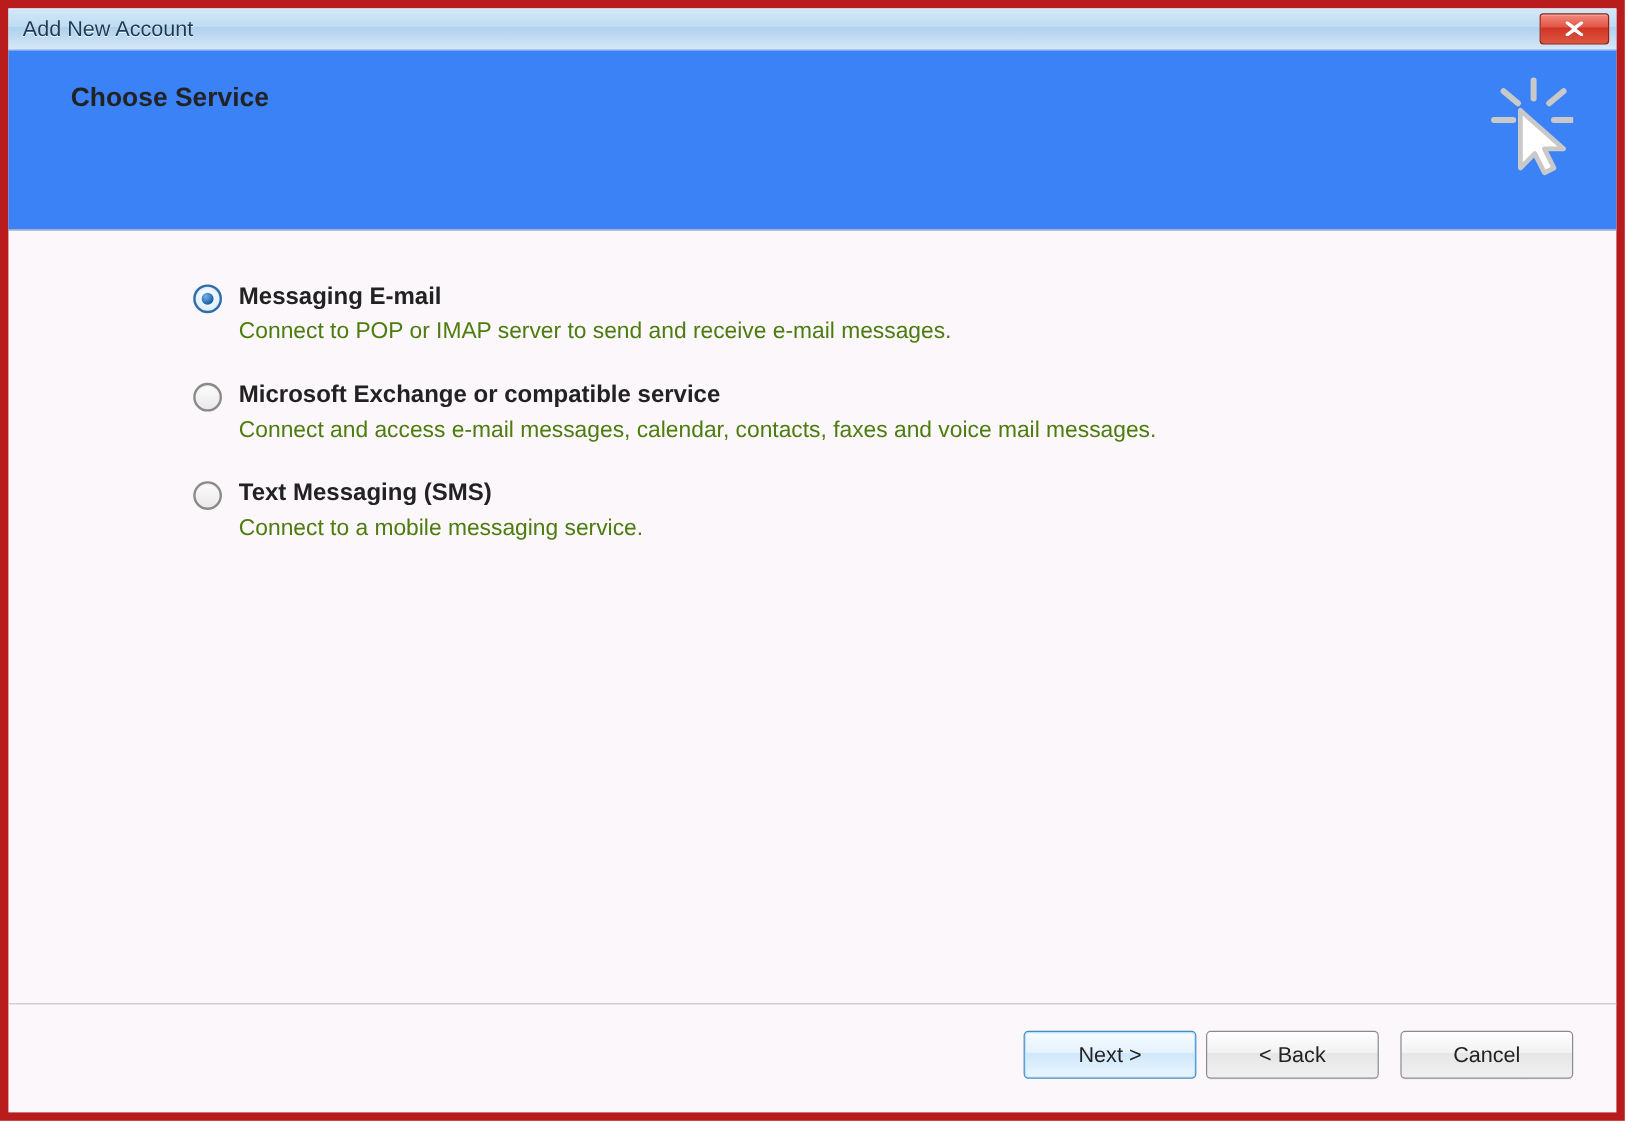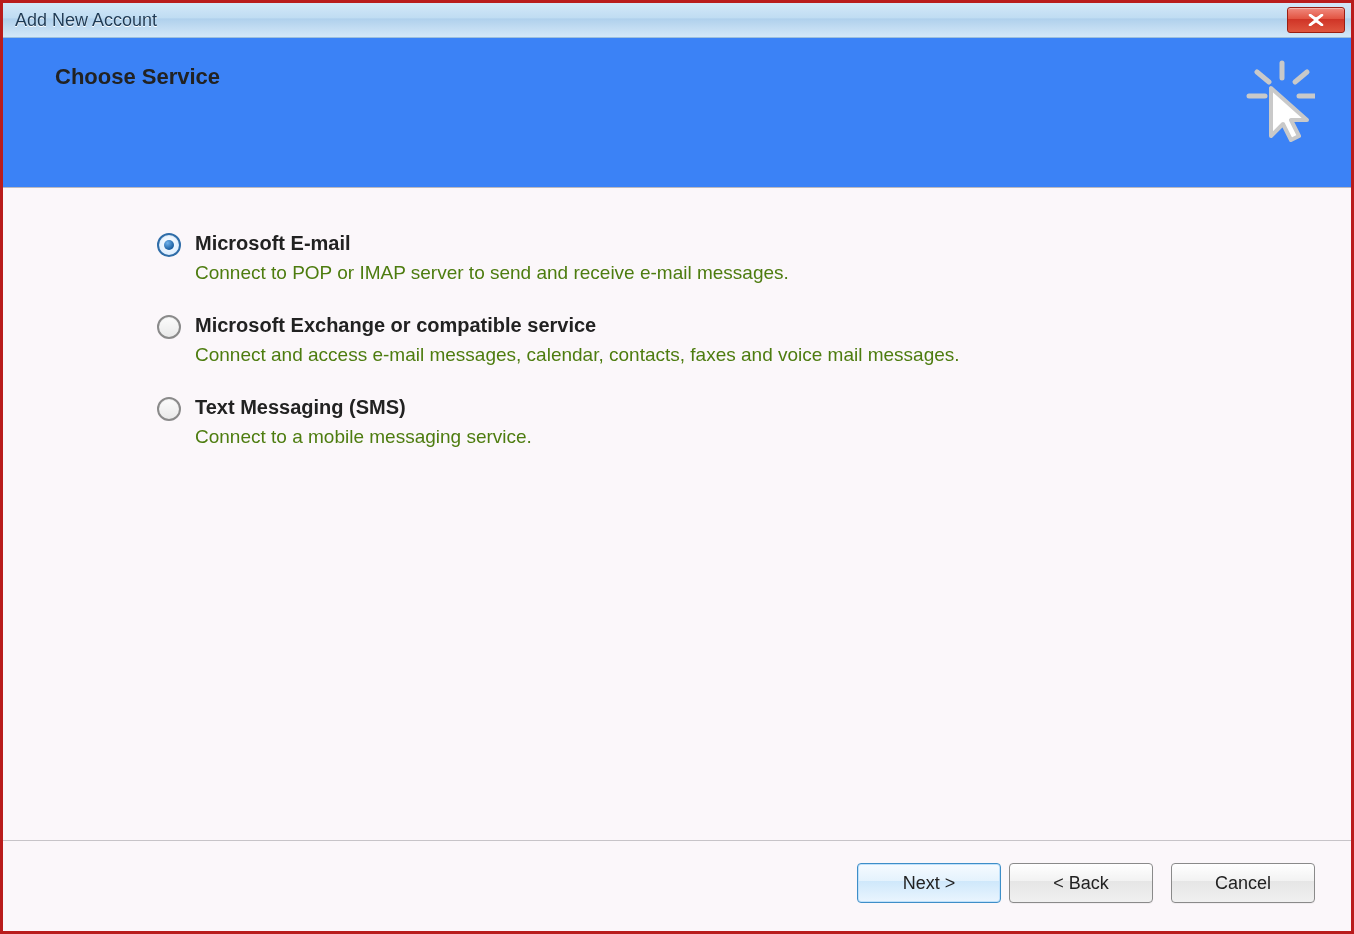--- a/index.html
+++ b/index.html
@@ -5,21 +5,21 @@
   html,body{margin:0;padding:0;height:100%;width:100%;}
   body{
     font-family:"Segoe UI",Tahoma,Arial,sans-serif;
     font-size:17px;
     color:#222;
     background:#fff;
   }
   .dialog{
     box-sizing:border-box;
     width:1354px;height:934px;
-    border:3px solid #b91c1c;
+    border:7px solid #b91c1c;
     background:#fbf7fa;
     display:flex;flex-direction:column;
     position:relative;
   }
 
   
   .titlebar{
     height:34px;
     background:linear-gradient(#d3e8f8,#bfdcf2 45%,#afd0ec 46%,#d4e8f8);
     border-bottom:1px solid #9dc0de;
@@ -138,21 +138,21 @@
         <path d="M34 30 L34 78 L46 66 L54 82 L62 78 L54 62 L70 62 Z" fill="#ffffff" stroke="#c9c9c9" stroke-width="4" stroke-linejoin="round"></path>
       </svg>
     </div>
   </div>
 
   <div class="content">
 
     <div class="option">
       <span class="radio selected"></span>
       <div class="option-text">
-        <div class="option-label">Microsoft E-mail</div>
+        <div class="option-label">Messaging E-mail</div>
         <div class="option-desc">Connect to POP or IMAP server to send and receive e-mail messages.</div>
       </div>
     </div>
 
     <div class="option">
       <span class="radio"></span>
       <div class="option-text">
         <div class="option-label">Microsoft Exchange or compatible service</div>
         <div class="option-desc">Connect and access e-mail messages, calendar, contacts, faxes and voice mail messages.</div>
       </div>

